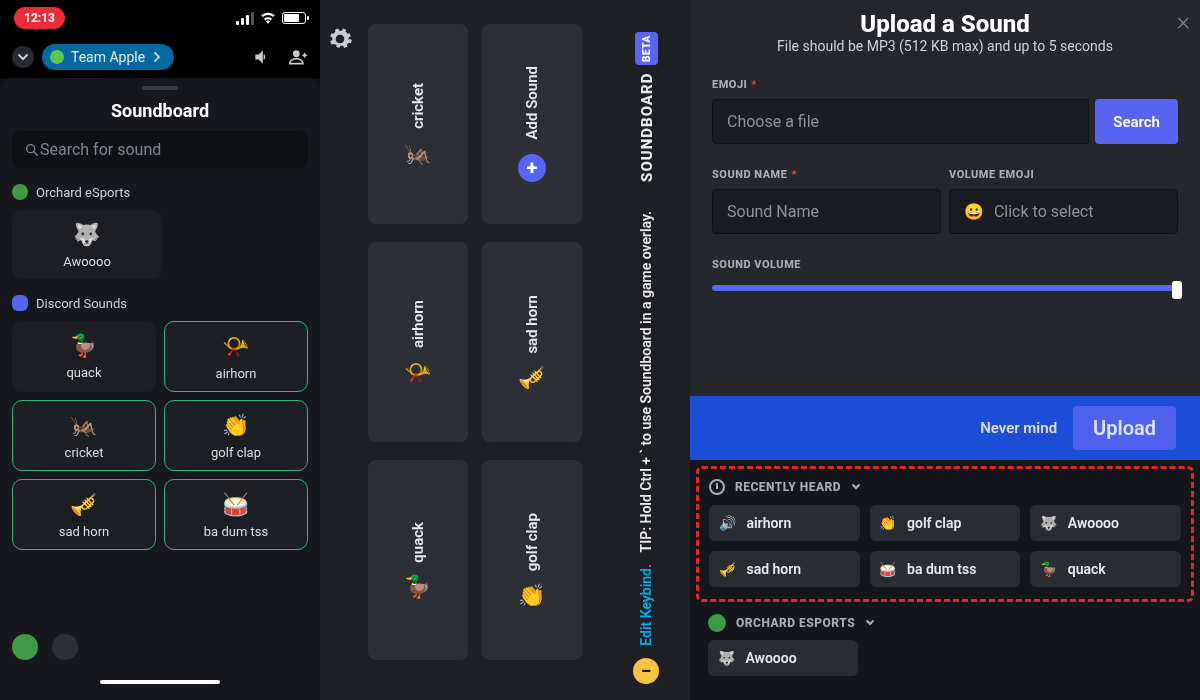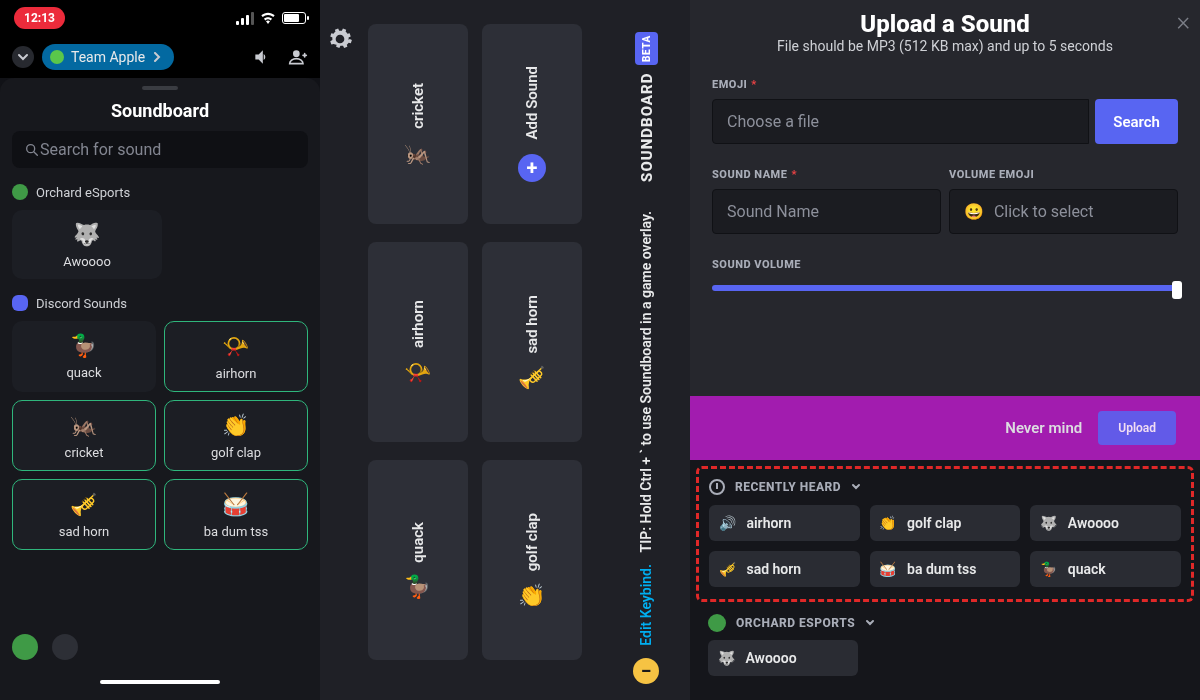--- a/index.html
+++ b/index.html
@@ -109,23 +109,23 @@
   .req{ color:#ed4245; margin-left:4px;}
   .file-row{ display:flex; margin-top:8px; align-items:stretch; }
   .file-input{ flex:1; background:#1b1c21; border:1px solid #101115; border-radius:4px 0 0 4px; padding:12px 14px; color:#8d909b; font-size:16px; }
   .browse-btn{ background:#5865f2; color:#fff; font-weight:600; padding:0 18px; border-radius:4px; display:flex; align-items:center; font-size:15px; margin-left:6px;}
   .two-col{ display:flex; gap:8px; margin-top:0; }
   .two-col > div{ flex:1; }
   .txt-input{ width:100%; background:#1b1c21; border:1px solid #101115; border-radius:4px; padding:12px 14px; color:#8d909b; font-size:16px; margin-top:8px; }
   .emoji-input{ display:flex; align-items:center; gap:10px;}
   .slider-track{ height:6px; background:#5865f2; border-radius:3px; margin-top:14px; position:relative; }
   .slider-thumb{ position:absolute; right:-4px; top:-4px; width:10px; height:18px; background:#fff; border-radius:3px; }
-  .up-footer{ margin-top:auto; height:64px; background:#a21caf; margin-left:-22px; margin-right:-22px; display:flex; align-items:center; justify-content:flex-end; gap:16px; padding-right:24px;}
+  .up-footer{ margin-top:auto; height:64px; background:#1d4ed8; margin-left:-22px; margin-right:-22px; display:flex; align-items:center; justify-content:flex-end; gap:16px; padding-right:24px;}
   .nm-btn{ color:#dcdde0; font-weight:600; font-size:15px; }
-  .upload-btn{ background:#5865f2; color:#fff; font-weight:600; padding:10px 20px; border-radius:4px; font-size:12px; opacity:.85;}
+  .upload-btn{ background:#5865f2; color:#fff; font-weight:600; padding:10px 20px; border-radius:4px; font-size:20px; opacity:.85;}
 
   
   .recent {
     position:absolute; left:690px; top:460px; width:510px; height:240px;
     background:#15161b; padding:6px;
   }
   .dash-box{
     border:3px dashed #e02828; border-radius:6px; padding:10px 10px 12px 10px;
   }
   .rc-head{ display:flex; align-items:center; gap:10px; color:#a9adb8; font-size:12px; font-weight:800; letter-spacing:0.5px; margin-bottom:10px;}

